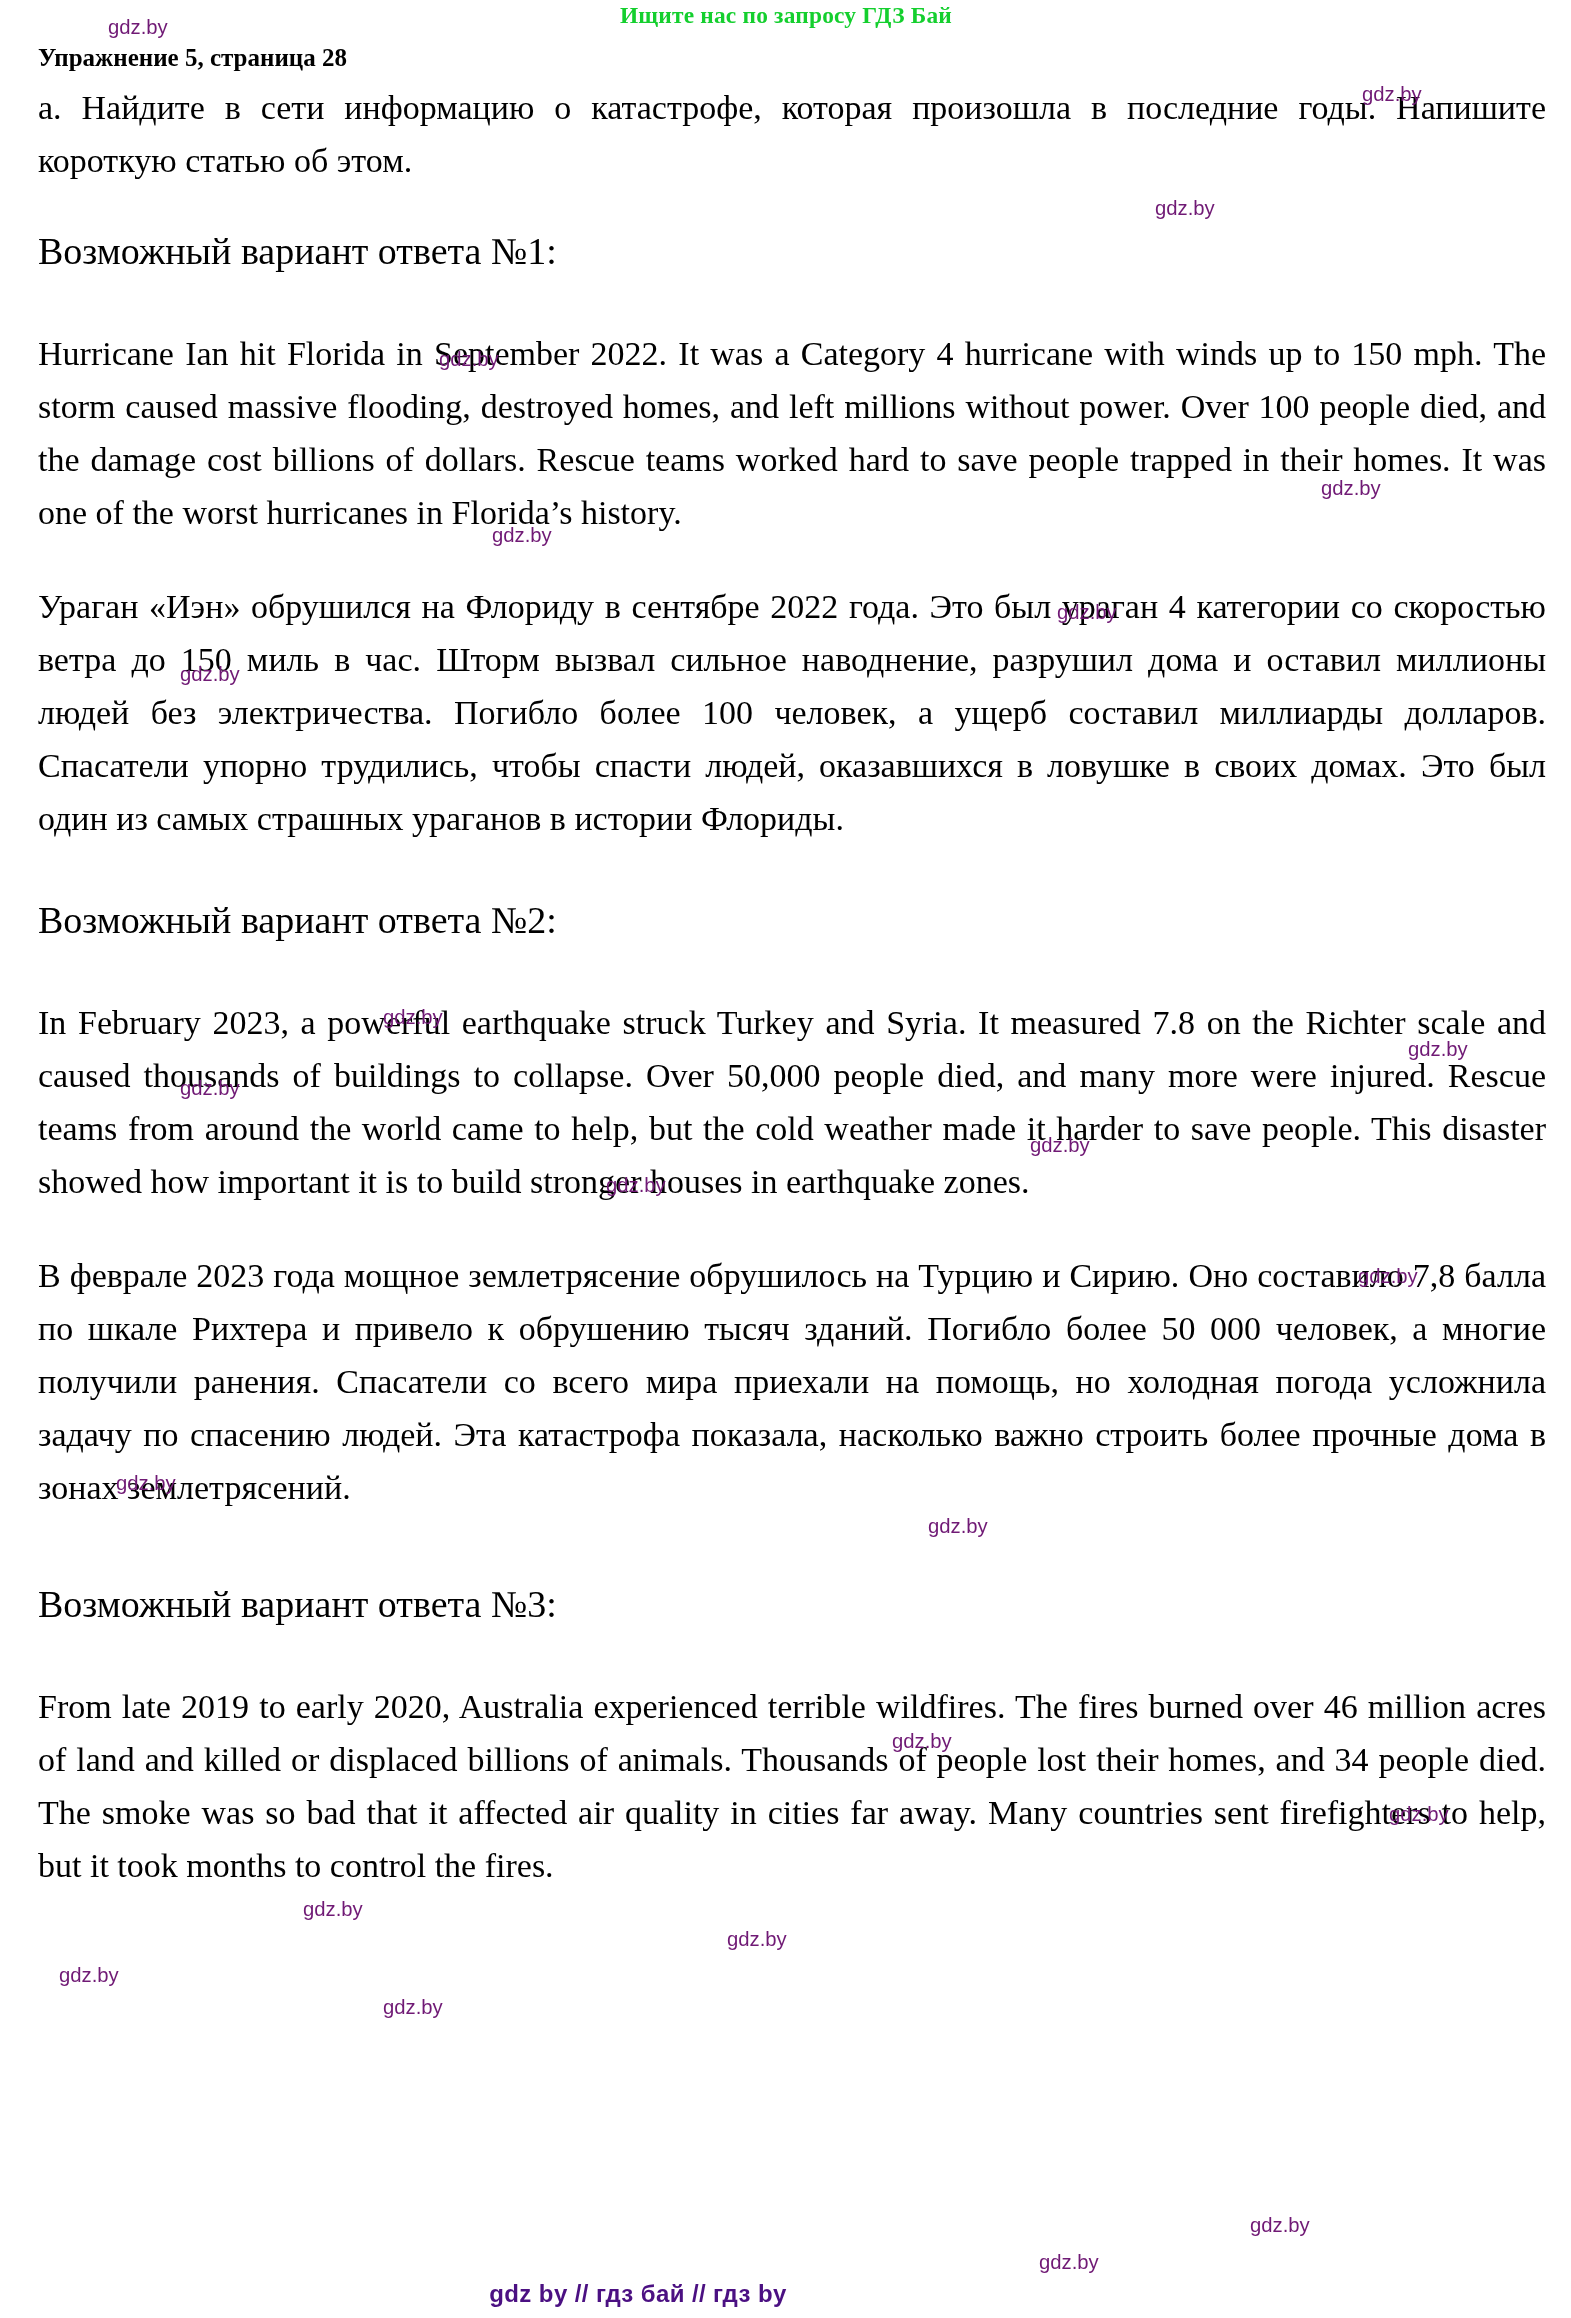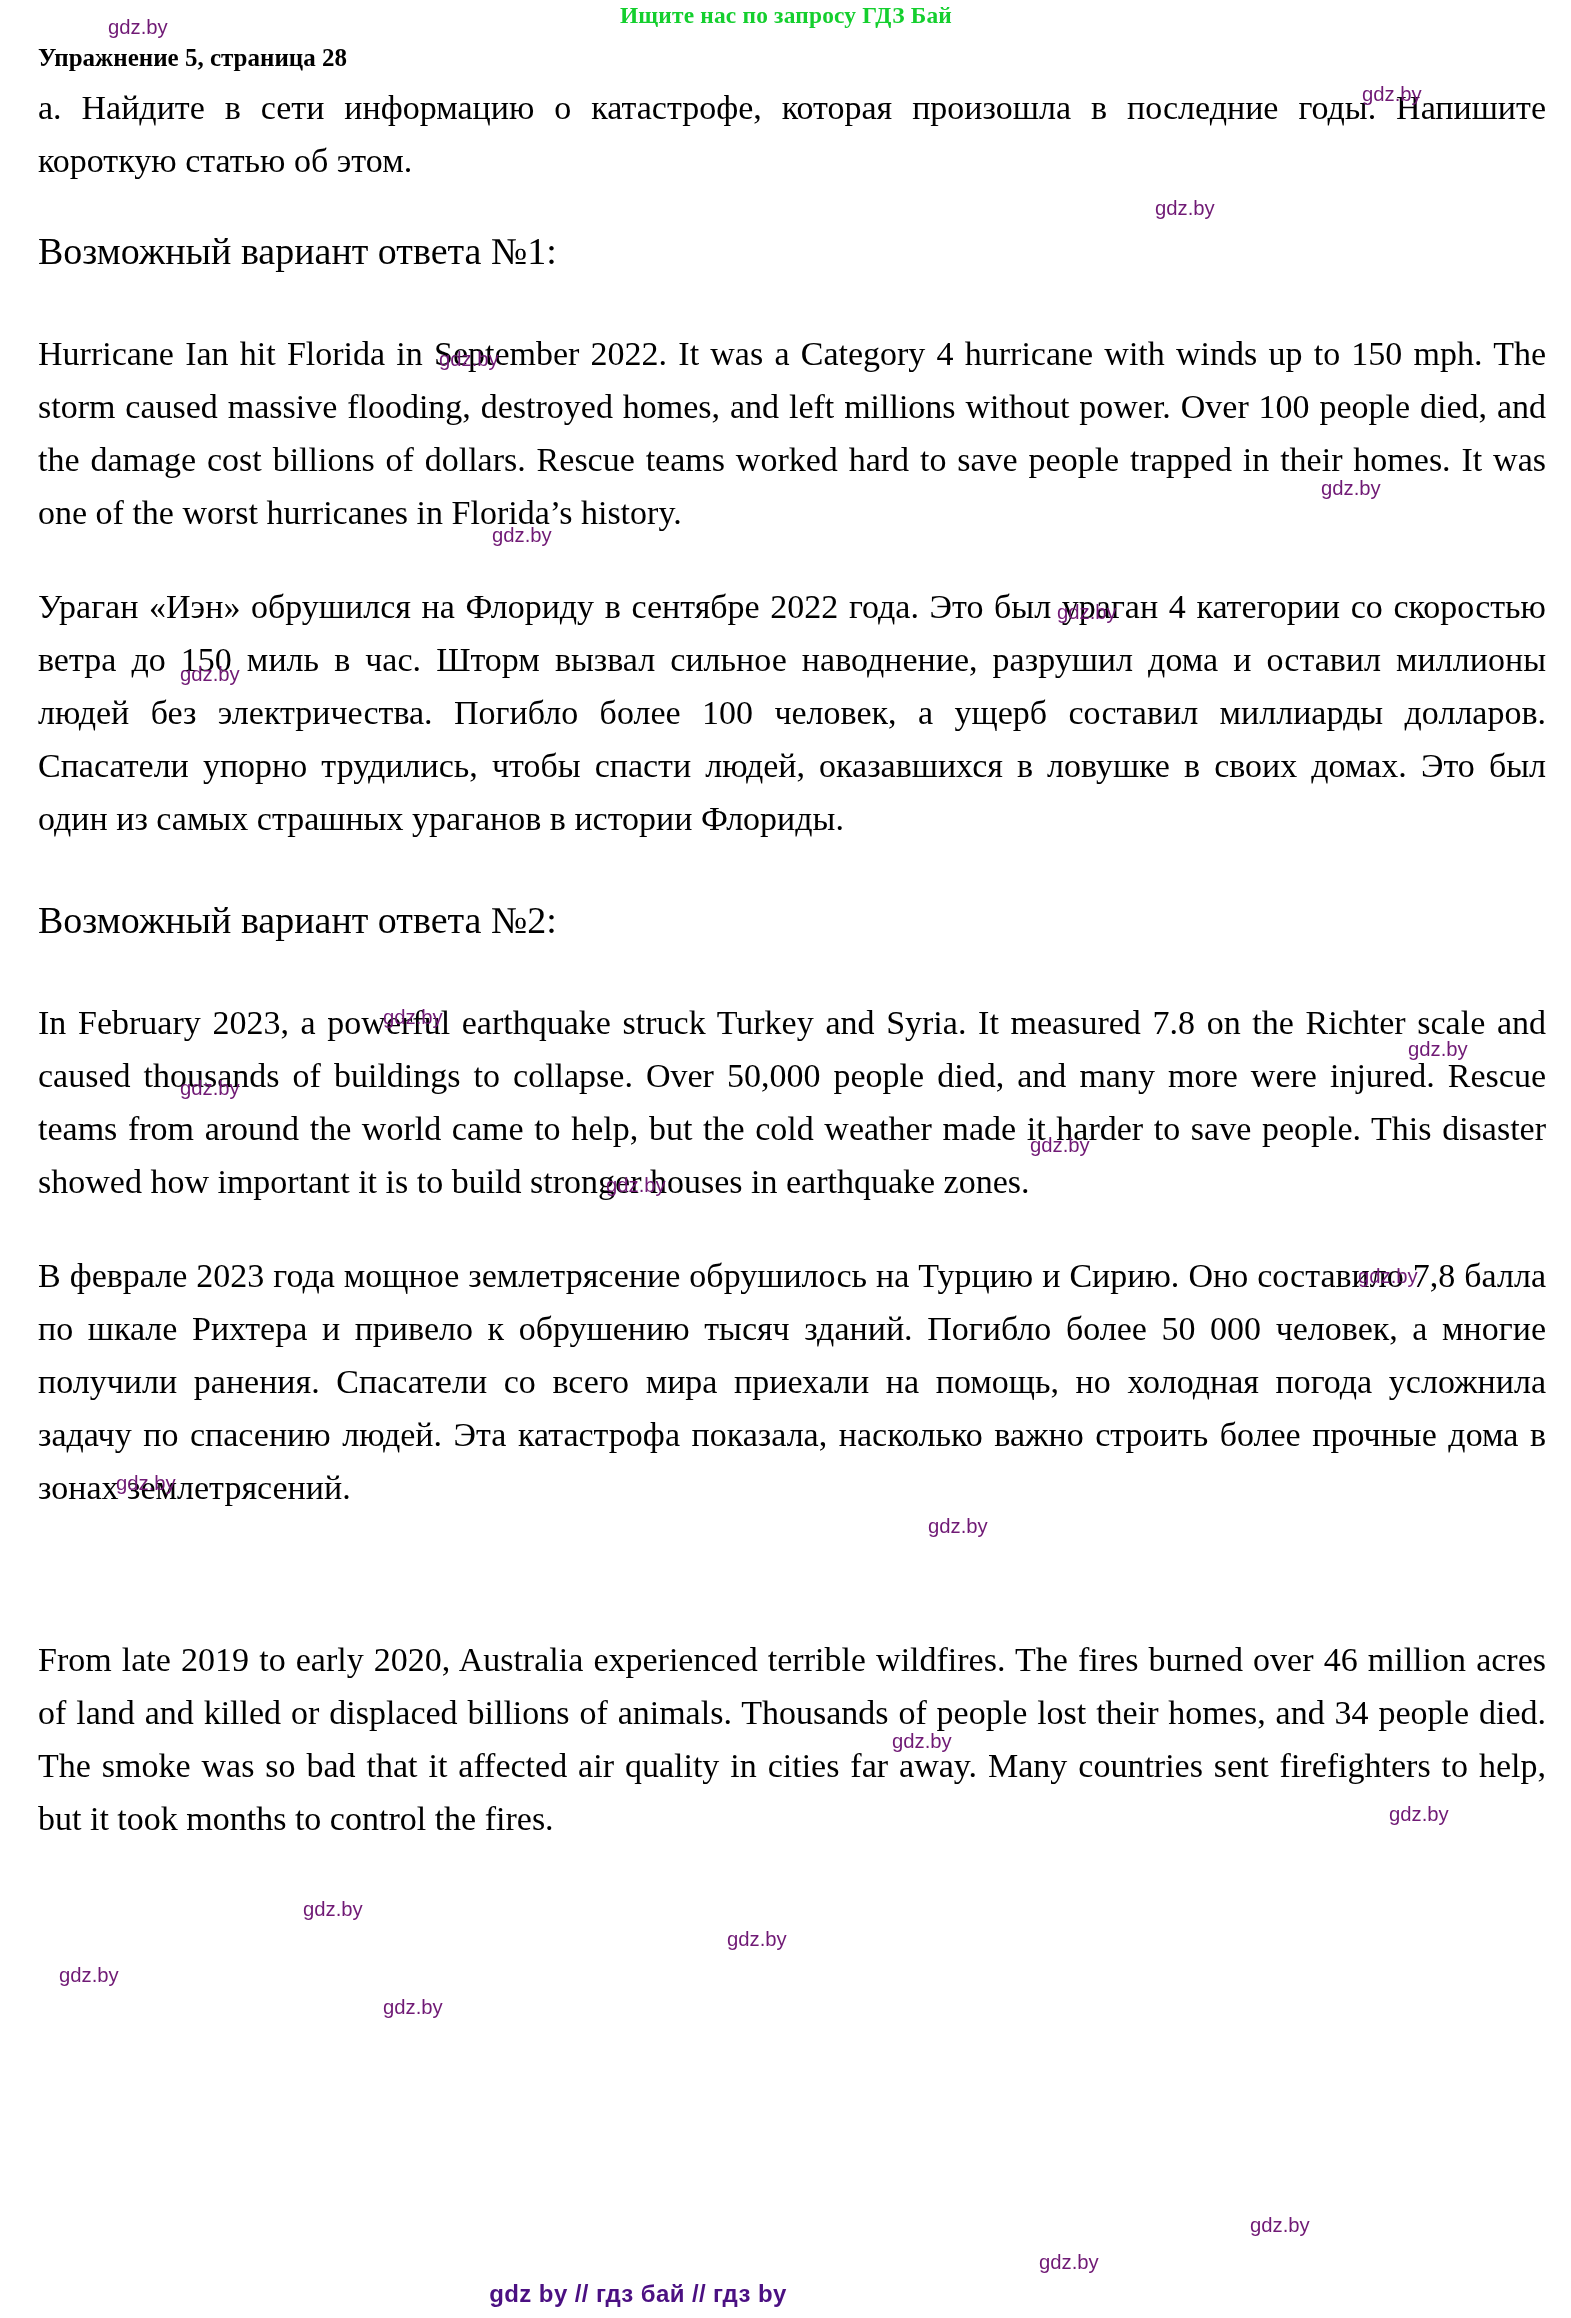--- a/index.html
+++ b/index.html
@@ -133,20 +133,21 @@
     <div class="spacer-lg"></div>
 
     <p class="para">In February 2023, a powerful earthquake struck Turkey and Syria. It measured 7.8 on the Richter scale and caused thousands of buildings to collapse. Over 50,000 people died, and many more were injured. Rescue teams from around the world came to help, but the cold weather made it harder to save people. This disaster showed how important it is to build stronger houses in earthquake zones.</p>
 
     <div class="spacer-md"></div>
 
     <p class="para">В феврале 2023 года мощное землетрясение обрушилось на Турцию и Сирию. Оно составило 7,8 балла по шкале Рихтера и привело к обрушению тысяч зданий. Погибло более 50 000 человек, а многие получили ранения. Спасатели со всего мира приехали на помощь, но холодная погода усложнила задачу по спасению людей. Эта катастрофа показала, насколько важно строить более прочные дома в зонах землетрясений.</p>
 
     <div class="spacer-xl"></div>
 
+    <h2 class="answer-heading">Возможный вариант ответа №3:</h2>
 
     <div class="spacer-lg"></div>
 
     <p class="para">From late 2019 to early 2020, Australia experienced terrible wildfires. The fires burned over 46 million acres of land and killed or displaced billions of animals. Thousands of people lost their homes, and 34 people died. The smoke was so bad that it affected air quality in cities far away. Many countries sent firefighters to help, but it took months to control the fires.</p>
 
   </div>
 
   <div class="footer-line" style="color: rgb(75, 16, 130);">gdz by  //  гдз бай  //  гдз by</div>
 
   <div id="watermark-layer">

